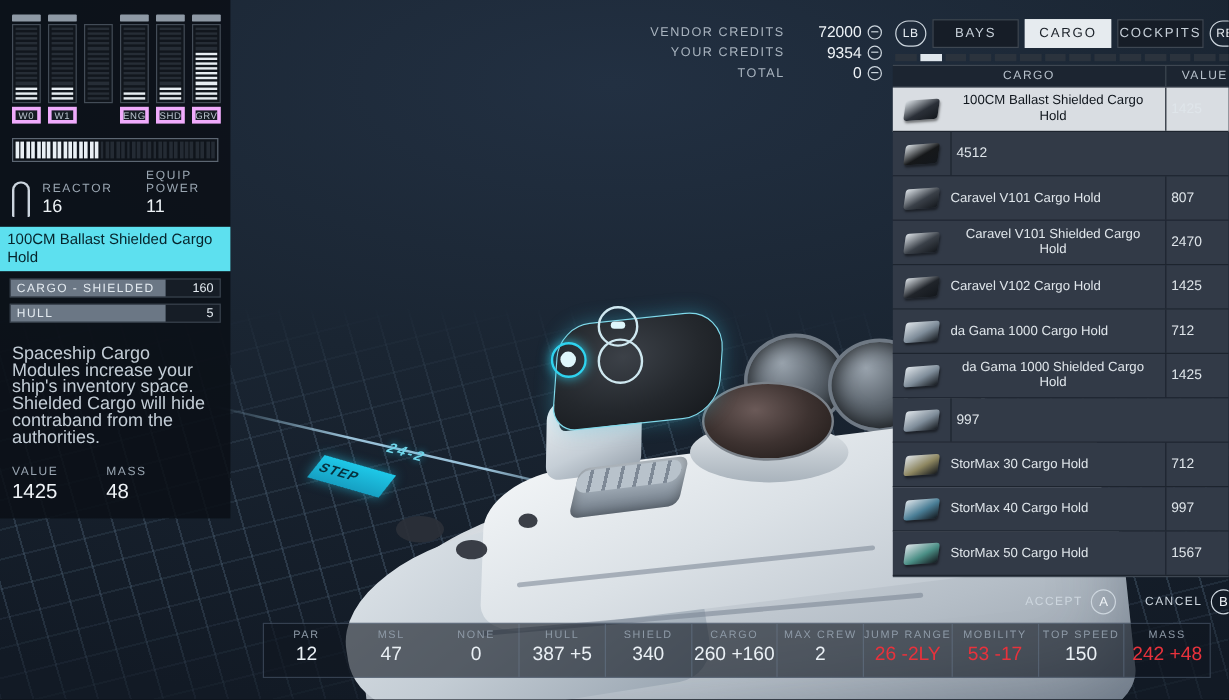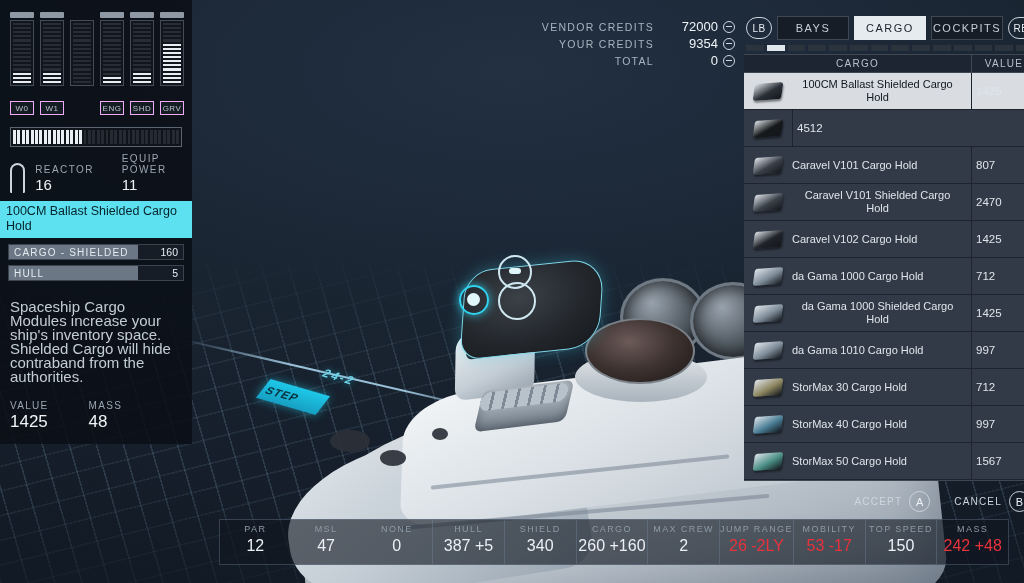--- a/index.html
+++ b/index.html
@@ -148,21 +148,21 @@
   .pbar-cap { height: 6px; background: #8e99a5; border-radius: 1px; }
   .pbar-cap.empty { background: transparent; }
   .pbar-body {
     height: 66px; margin-top: 2px;
     border: 1px solid #434c57; background: #11161d;
     display: flex; flex-direction: column-reverse; padding: 2px; gap: 2px;
   }
   .pseg { height: 3px; background: #262d36; }
   .pseg.on { background: #e7edf2; }
   .pbar-lbl {
-    margin-top: 15px; height: 14px; border: 1px solid #f0abfc;
+    margin-top: 3px; height: 14px; border: 3px solid #f0abfc;
     font-size: 8px; letter-spacing: .5px; color: #b9c3cd;
     display: flex; align-items: center; justify-content: center;
     background: #161c24;
   }
   .pbar-lbl.blank { border-color: transparent; background: transparent; }
   .reactor-bar {
     margin: 8px 10px 0 10px; height: 20px; border: 1px solid #5c6672;
     background: #0f141b; padding: 2px;
     display: flex; gap: 1.5px;
   }
@@ -647,21 +647,20 @@
           <div class="row-ico">
             <div class="mini-box" style="background: linear-gradient(150deg, rgb(223, 229, 234) 0%, rgb(126, 140, 153) 55%, rgb(19, 23, 28) 100%);"></div>
           </div>
           <div class="row-name">da Gama 1000 Shielded Cargo Hold</div>
           <div class="row-val">1425</div>
         </div>
         <div class="row">
           <div class="row-ico">
             <div class="mini-box" style="background: linear-gradient(150deg, rgb(223, 229, 234) 0%, rgb(126, 140, 153) 55%, rgb(19, 23, 28) 100%);"></div>
           </div>
-          <div class="row-name">da Gama 1010 Cargo Hold</div>
           <div class="row-val">997</div>
         </div>
         <div class="row">
           <div class="row-ico">
             <div class="mini-box" style="background: linear-gradient(150deg, rgb(223, 229, 234) 0%, rgb(141, 134, 96) 55%, rgb(19, 23, 28) 100%);"></div>
           </div>
           <div class="row-name">StorMax 30 Cargo Hold</div>
           <div class="row-val">712</div>
         </div>
         <div class="row">

